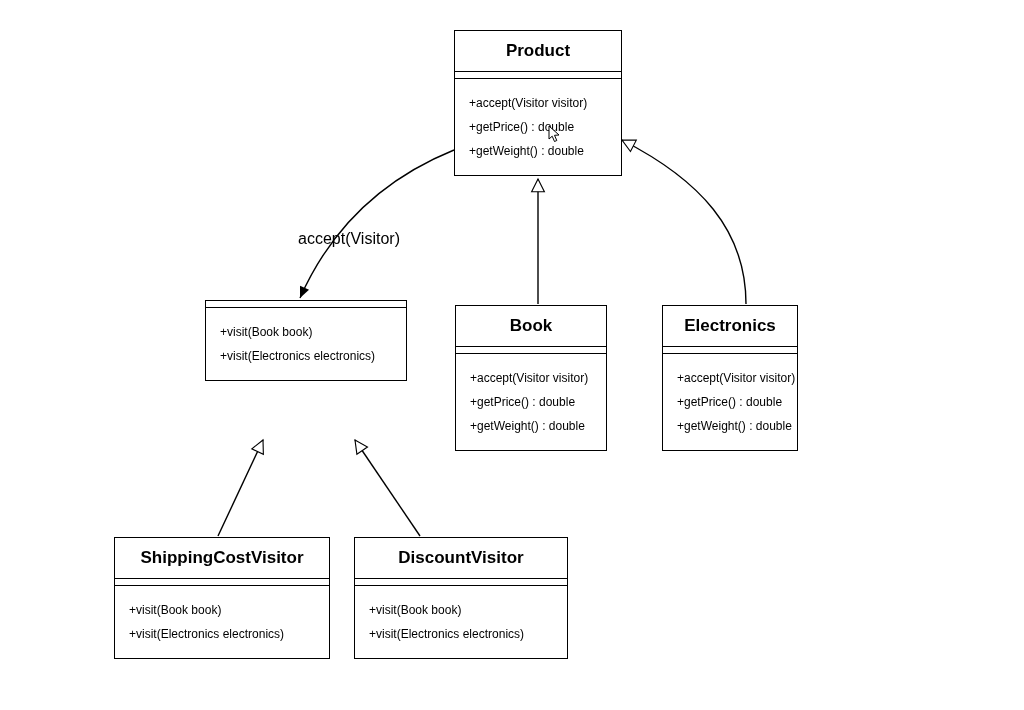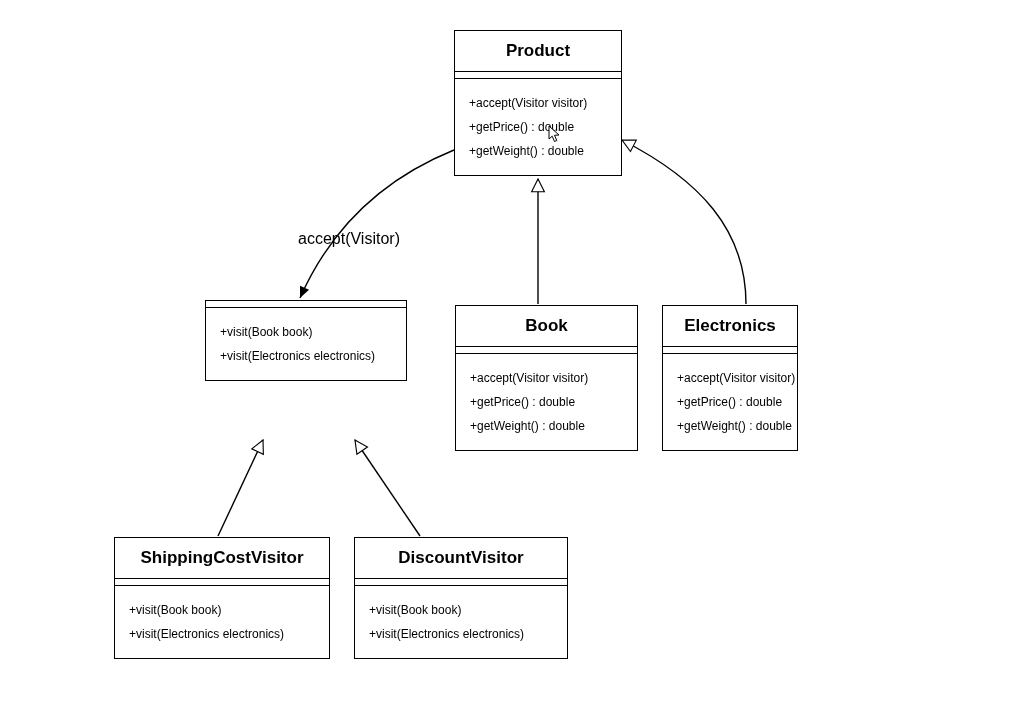--- a/index.html
+++ b/index.html
@@ -49,21 +49,21 @@
 </div>
 
 <div class="class-box" style="left:205px;top:300px;width:202px">
   <div class="class-sep"></div>
   <div class="class-body">
     <div>+visit(Book book)</div>
     <div>+visit(Electronics electronics)</div>
   </div>
 </div>
 
-<div class="class-box" style="left:455px;top:305px;width:183px">
+<div class="class-box" style="left:455px;top:305px;width:152px">
   <div class="class-head">Book</div>
   <div class="class-sep"></div>
   <div class="class-body">
     <div>+accept(Visitor visitor)</div>
     <div>+getPrice() : double</div>
     <div>+getWeight() : double</div>
   </div>
 </div>
 
 <div class="class-box" style="left:662px;top:305px;width:136px">

